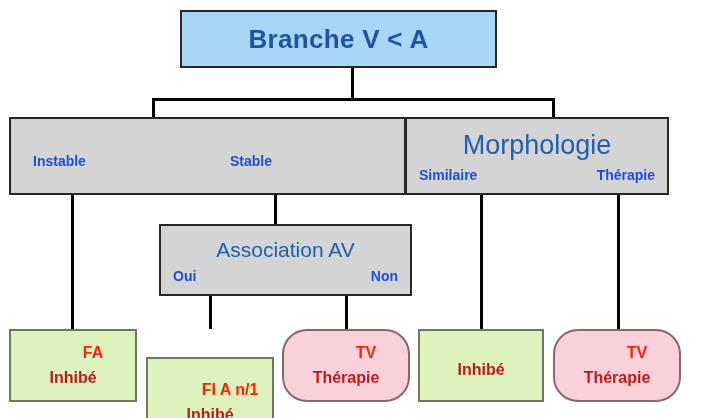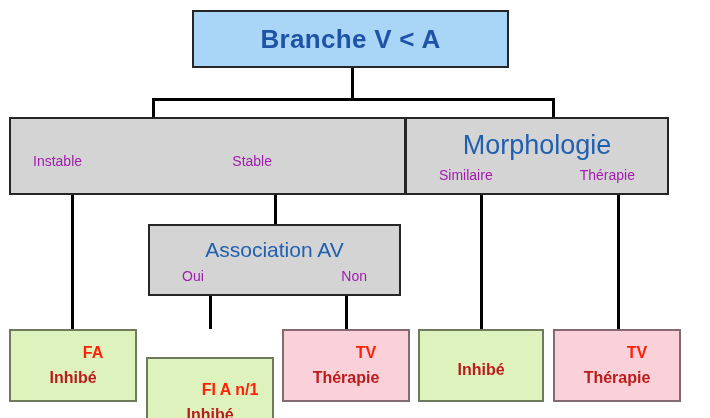--- a/index.html
+++ b/index.html
@@ -25,21 +25,21 @@
     box-sizing: border-box;
     border: 2px solid #2b2b2b;
     display: flex;
     flex-direction: column;
     align-items: stretch;
     justify-content: center;
   }
   .node.gray   { background: #d4d4d4; border-color: #262626; }
   .node.blue   { background: #a9d5f6; border-color: #262626; }
   .node.green  { background: #ddf2bd; border-color: #6d7a5c; }
-  .node.pink   { background: #fbd1d9; border-color: #836a70; }
+  .node.pink   { background: #fbd1d9; border-color: #836a70; border-radius: 25px; }
 
   
   .root-title {
     text-align: center;
     color: #1f53a5;
     font-size: 26px;
     font-weight: bold;
     letter-spacing: .3px;
     line-height: 1;
   }
@@ -53,25 +53,25 @@
   }
   .branch-title.small {
     font-size: 21px;
   }
   .opt-row {
     display: flex;
     justify-content: space-between;
     margin-top: 9px;
     padding: 0 22px;
   }
-  .opt-row.narrow { padding: 0 32px; }
+  .opt-row.narrow { padding: 0 12px; }
   .opt {
-    color: #a21caf;
+    color: #1d4ed8;
     font-size: 14px;
-    font-weight: normal;
+    font-weight: bold;
     line-height: 1;
   }
   .leaf-diag {
     text-align: center;
     color: #ff2008;
     font-size: 16px;
     font-weight: bold;
     line-height: 1;
     padding-left: 40px;
   }
@@ -110,40 +110,40 @@
   <div class="edge v" style="left:274px; top:194px; height:30px;"></div>
 
   <div class="edge v" style="left:209px; top:295px; height:34px;"></div>
 
   <div class="edge v" style="left:345px; top:295px; height:34px;"></div>
 
   <div class="edge v" style="left:480px; top:194px; height:135px;"></div>
 
   <div class="edge v" style="left:617px; top:194px; height:135px;"></div>
 
-  <div class="node blue" style="left:192px; top:10px; width:317px; height:58px;">
+  <div class="node blue" style="left:180px; top:10px; width:317px; height:58px;">
     <div class="root-title">Branche V &lt; A</div>
   </div>
 
   <div class="node gray" style="left:9px; top:117px; width:397px; height:78px;">
     <div class="opt-row">
       <span class="opt">Instable</span>
       <span class="opt" style="margin-right:110px;">Stable</span>
     </div>
   </div>
 
   <div class="node gray" style="left:405px; top:117px; width:264px; height:78px;">
     <div class="branch-title">Morphologie</div>
     <div class="opt-row narrow">
       <span class="opt">Similaire</span>
       <span class="opt">Thérapie</span>
     </div>
   </div>
 
-  <div class="node gray" style="left:148px; top:224px; width:253px; height:72px;">
+  <div class="node gray" style="left:159px; top:224px; width:253px; height:72px;">
     <div class="branch-title small">Association AV</div>
     <div class="opt-row narrow">
       <span class="opt">Oui</span>
       <span class="opt">Non</span>
     </div>
   </div>
 
   <div class="node green" style="left:9px; top:329px; width:128px; height:73px;">
     <div class="leaf-diag">FA</div>
     <div class="leaf-act">Inhibé</div>

